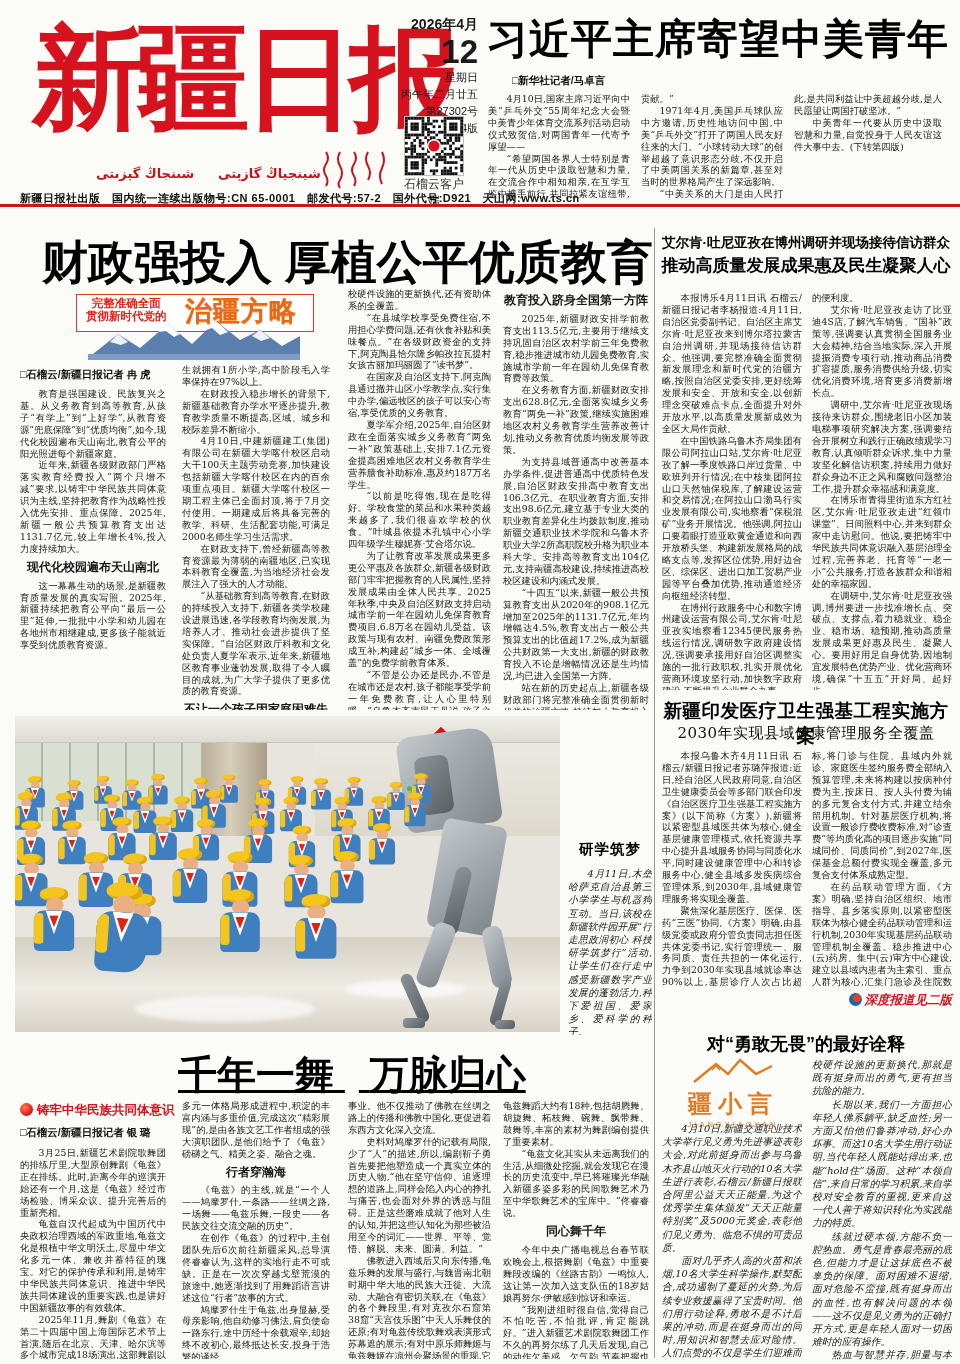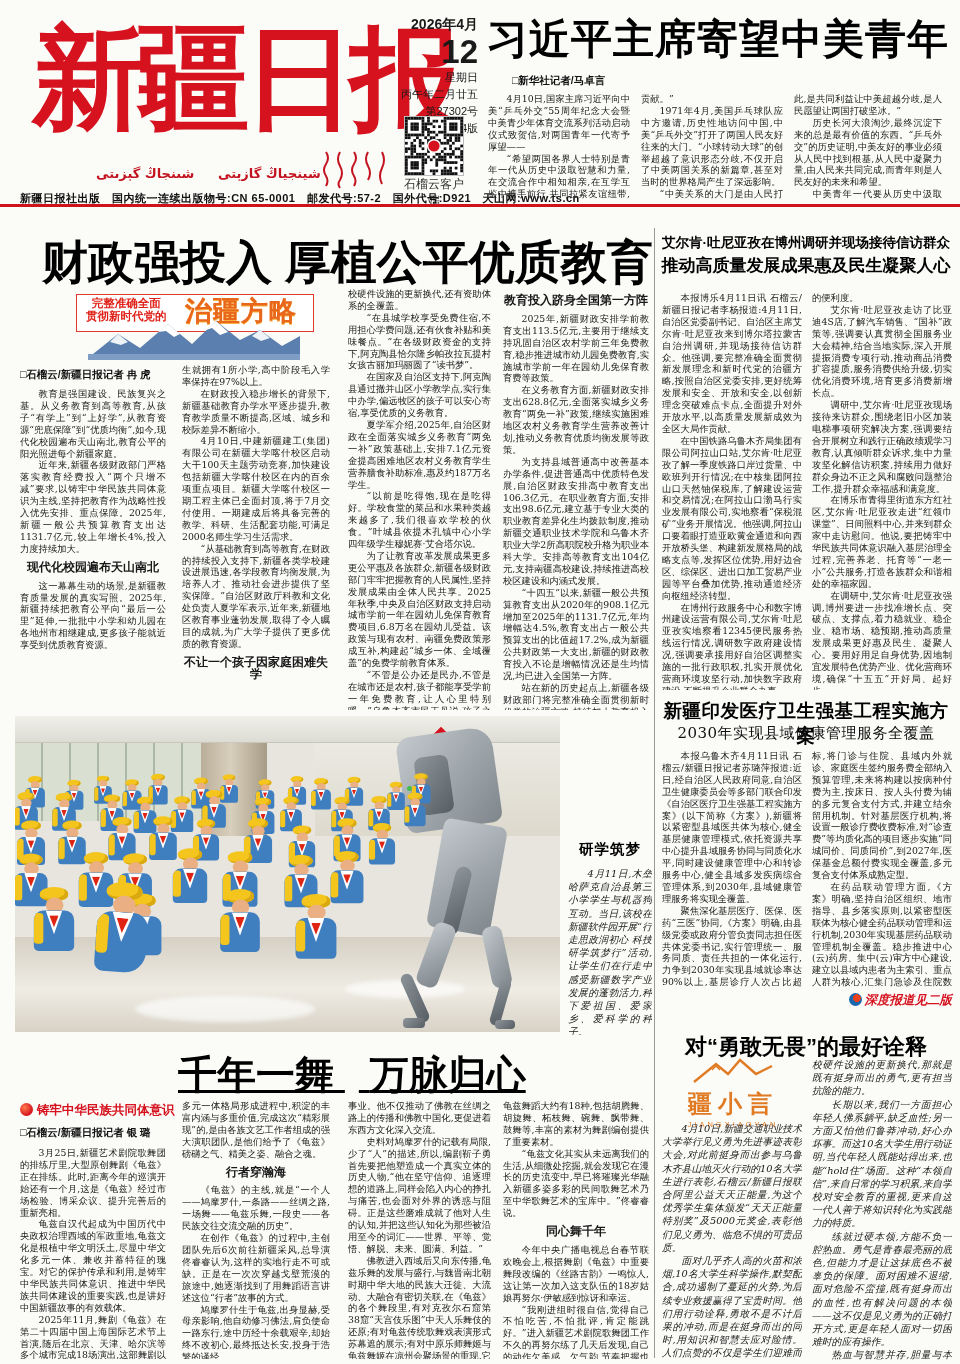--- a/index.html
+++ b/index.html
@@ -350,21 +350,20 @@
     <p class="p">4月10日,国家主席习近平向中美“乒乓外交”55周年纪念大会暨中美青少年体育交流系列活动启动仪式致贺信,对两国青年一代寄予厚望——</p>
     <p class="p">“希望两国各界人士特别是青年一代从历史中汲取智慧和力量,在交流合作中相知相亲,在互学互鉴中携手前行,共同拉紧友谊纽带,为推动中美关系稳定、健康、可持续发展作出新</p>
   </div>
 <div class="col" style="left:641px;top:93px;width:142px;height:108px;">
     <p class="c">贡献。”</p>
     <p class="p">1971年4月,美国乒乓球队应中方邀请,历史性地访问中国,中美“乒乓外交”打开了两国人民友好往来的大门。“小球转动大球”的创举超越了意识形态分歧,不仅开启了中美两国关系的新篇章,甚至对当时的世界格局产生了深远影响。</p>
     <p class="p">“中美关系的大门是由人民打开的。”习近平主席对这段历史佳话有着深刻的论断,“是时代潮流让我们走向彼</p>
   </div>
 <div class="col" style="left:794px;top:93px;width:148px;height:108px;">
     <p class="c">此,是共同利益让中美超越分歧,是人民愿望让两国打破坚冰。”</p>
-    <p class="p">历史长河大浪淘沙,最终沉淀下来的总是最有价值的东西。“乒乓外交”的历史证明,中美友好的事业必须从人民中找到根基,从人民中凝聚力量,由人民来共同完成,而青年则是人民友好的未来和希望。</p>
     <p class="p">中美青年一代要从历史中汲取智慧和力量,自觉投身于人民友谊这件大事中去。(下转第四版)</p>
   </div>
 
 <div class="abs h-main" style="left:42px;top:232px;">财政强投入  厚植公平优质教育</div>
 <div class="abs" style="left:76px;top:292px;width:240px;height:70px;">
   <div class="zj-frame abs" style="left:0;top:2px;width:236px;height:36px;"></div>
   <div class="abs zj-small" style="left:8px;top:5px;background:#fff;padding:0 2px;">
     <div>完整准确全面</div>
     <div>贯彻新时代党的</div>
   </div>
@@ -382,20 +381,21 @@
 <div class="col" style="left:20px;top:388px;width:146px;height:322px;">
     <p class="p">教育是强国建设、民族复兴之基。从义务教育到高等教育,从孩子“有学上”到“上好学”,从教育资源“兜底保障”到“优质均衡”,如今,现代化校园遍布天山南北,教育公平的阳光照进每个新疆家庭。</p>
     <p class="p">近年来,新疆各级财政部门严格落实教育经费投入“两个只增不减”要求,以铸牢中华民族共同体意识为主线,坚持把教育作为战略性投入优先安排、重点保障。2025年,新疆一般公共预算教育支出达1131.7亿元,较上年增长4%,投入力度持续加大。</p>
     <p class="h">现代化校园遍布天山南北</p>
     <p class="p">这一幕幕生动的场景,是新疆教育质量发展的真实写照。2025年,新疆持续把教育公平向“最后一公里”延伸,一批批中小学和幼儿园在各地州市相继建成,更多孩子能就近享受到优质教育资源。</p>
   </div>
 <div class="col" style="left:182px;top:364px;width:148px;height:346px;">
     <p class="c">生就拥有1所小学,高中阶段毛入学率保持在97%以上。</p>
     <p class="p">在财政投入稳步增长的背景下,新疆基础教育办学水平逐步提升,教育教学质量不断提高,区域、城乡和校际差异不断缩小。</p>
     <p class="p">4月10日,中建新疆建工(集团)有限公司在新疆大学喀什校区启动大干100天主题劳动竞赛,加快建设包括新疆大学喀什校区在内的百余项重点项目。新疆大学喀什校区一期工程主体已全面封顶,将于7月交付使用。一期建成后将具备完善的教学、科研、生活配套功能,可满足2000名师生学习生活需求。</p>
+    <p class="p">在财政支持下,曾经新疆高等教育资源最为薄弱的南疆地区,已实现本科教育全覆盖,为当地经济社会发展注入了强大的人才动能。</p>
     <p class="p">“从基础教育到高等教育,在财政的持续投入支持下,新疆各类学校建设进展迅速,各学段教育均衡发展,为培养人才、推动社会进步提供了坚实保障。”自治区财政厅科教和文化处负责人夏学军表示,近年来,新疆地区教育事业蓬勃发展,取得了令人瞩目的成就,为广大学子提供了更多优质的教育资源。</p>
     <p class="h">不让一个孩子因家庭困难失学</p>
   </div>
 <div class="col" style="left:348px;top:288px;width:143px;height:422px;">
     <p class="c">校硬件设施的更新换代,还有资助体系的全覆盖。</p>
     <p class="p">“在县城学校享受免费住宿,不用担心学费问题,还有伙食补贴和美味餐点。”在各级财政资金的支持下,阿克陶县恰尔隆乡帕孜拉瓦提村女孩古丽加玛丽圆了“读书梦”。</p>
     <p class="p">在国家及自治区支持下,阿克陶县通过撤并山区小学教学点,实行集中办学,偏远牧区的孩子可以安心寄宿,享受优质的义务教育。</p>
     <p class="p">夏学军介绍,2025年,自治区财政在全面落实城乡义务教育“两免一补”政策基础上,安排7.1亿元资金提高困难地区农村义务教育学生营养膳食补助标准,惠及约187万名学生。</p>
     <p class="p">“以前是吃得饱,现在是吃得好。学校食堂的菜品和水果种类越来越多了,我们很喜欢学校的伙食。”叶城县依提木孔镇中心小学四年级学生穆妮赛·艾合塔尔说。</p>
     <p class="p">为了让教育改革发展成果更多更公平惠及各族群众,新疆各级财政部门牢牢把握教育的人民属性,坚持发展成果由全体人民共享。2025年秋季,中央及自治区财政支持启动城市学前一年在园幼儿免保育教育费项目,6.8万名在园幼儿受益。该政策与现有农村、南疆免费政策形成互补,构建起“城乡一体、全域覆盖”的免费学前教育体系。</p>
@@ -737,21 +737,21 @@
     <p class="p">聚焦深化基层医疗、医保、医药“三医”协同,《方案》明确,由县级党委或政府分管负责同志担任医共体党委书记,实行管理统一、服务同质、责任共担的一体化运行,力争到2030年实现县域就诊率达90%以上,基层诊疗人次占比超53%。</p>
   </div>
 <div class="col" style="left:812px;top:750px;width:140px;height:238px;">
     <p class="c">标,将门诊与住院、县域内外就诊、家庭医生签约服务费全部纳入预算管理,未来将构建以按病种付费为主,按床日、按人头付费为辅的多元复合支付方式,并建立结余留用机制。针对基层医疗机构,将设置一般诊疗费收费标准,对“诊查费”等均质化高的项目逐步实施“同城同价、同质同价”,到2027年,医保基金总额付费实现全覆盖,多元复合支付体系成熟定型。</p>
     <p class="p">在药品联动管理方面,《方案》明确,坚持自治区组织、地市指导、县乡落实原则,以紧密型医联体为核心健全药品联动管理和运行机制,2030年实现基层药品联动管理机制全覆盖。稳步推进中心(云)药房、集中(云)审方中心建设,建立以县域内患者为主索引、重点人群为核心,汇集门急诊及住院数据的居民连续用药记录管理机制。</p>
   </div>
 <div class="abs" style="left:812px;top:990px;width:140px;text-align:right;">
   <span class="cloudicon"></span><span class="depth">深度报道见二版</span>
 </div>
 
-<div class="abs h-col" style="left:660px;top:1032px;width:292px;font-size:22px;">对“勇敢无畏”的最好诠释</div>
+<div class="abs h-col" style="left:660px;top:1032px;width:292px;font-size:18px;">对“勇敢无畏”的最好诠释</div>
 <div class="abs" style="left:668px;top:1058px;width:130px;text-align:center;">
   <svg width="86" height="26">
     <path d="M4,24 L26,6 L38,16 L50,2 L66,16 L82,8" stroke="#e07b24" stroke-width="2.4" fill="none"></path>
     <path d="M22,12 l4,-4 4,4" stroke="#e07b24" stroke-width="1.4" fill="none"></path>
   </svg>
   <div class="jxy-ch">疆小言</div>
   <div class="jxy-en">JIANGXIAOYAN</div>
 </div>
 <div class="col kai" style="left:662px;top:1122px;width:140px;height:238px;">
     <p class="p">4月10日,新疆交通职业技术大学举行见义勇为先进事迹表彰大会,对此前挺身而出参与乌鲁木齐县山地灭火行动的10名大学生进行表彰,石榴云/新疆日报联合阿里公益天天正能量,为这个优秀学生集体颁发“天天正能量特别奖”及5000元奖金,表彰他们见义勇为、临危不惧的可贵品质。</p>

